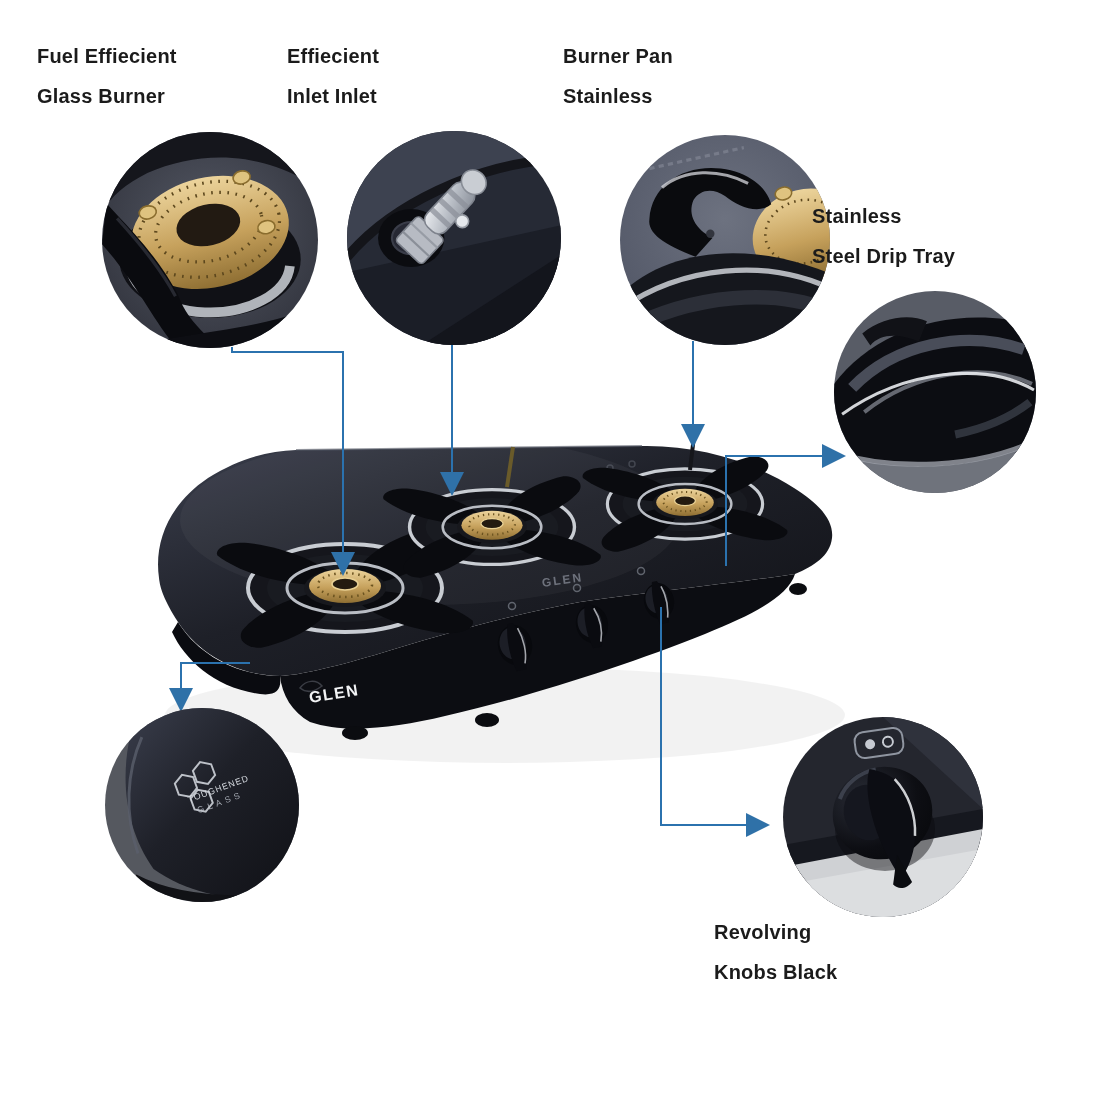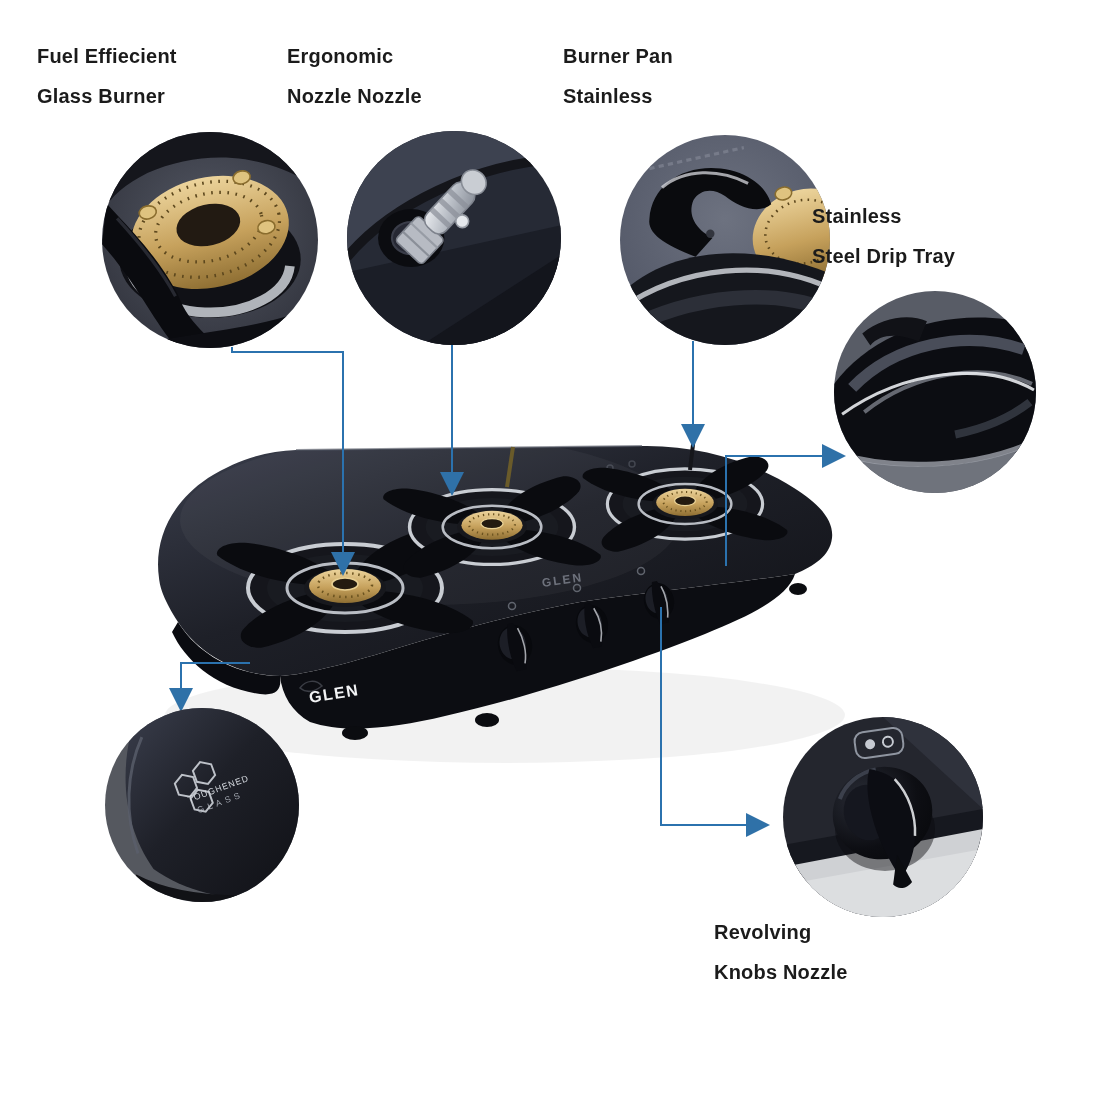--- a/index.html
+++ b/index.html
@@ -275,29 +275,29 @@
         <path d="M104,140 L112,170 C106,175 97,175 93,168 Z" fill="#0b0c10"></path>
       </g>
     </svg>
   </div>
 
   <div class="label" style="left:37px;top:36px;">
     <div>Fuel Effiecient</div>
     <div>Glass Burner</div>
   </div>
   <div class="label" style="left:287px;top:36px;">
-    <div>Ergonomic</div>
-    <div>Nozzle Nozzle</div>
+    <div>Effiecient</div>
+    <div>Inlet Inlet</div>
   </div>
   <div class="label" style="left:563px;top:36px;">
     <div>Burner Pan</div>
     <div>Stainless</div>
   </div>
   <div class="label" style="left:812px;top:196px;">
     <div>Stainless</div>
     <div>Steel Drip Tray</div>
   </div>
   <div class="label" style="left:714px;top:912px;">
     <div>Revolving</div>
-    <div>Knobs Nozzle</div>
+    <div>Knobs Black</div>
   </div>
 
 </div>
 
 </body></html>

